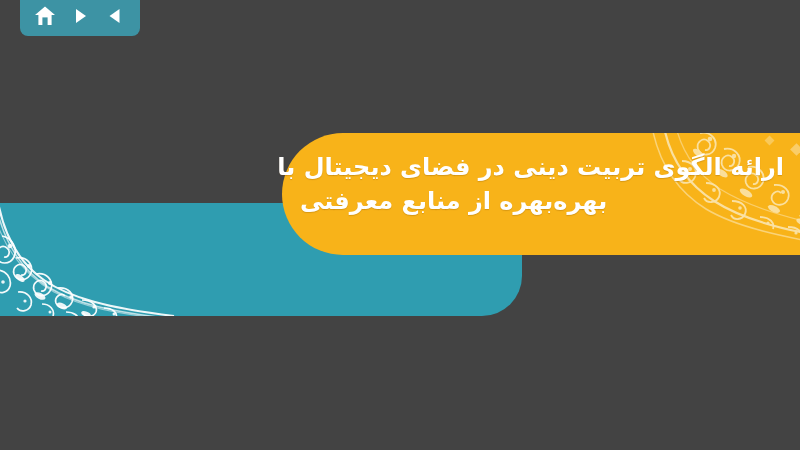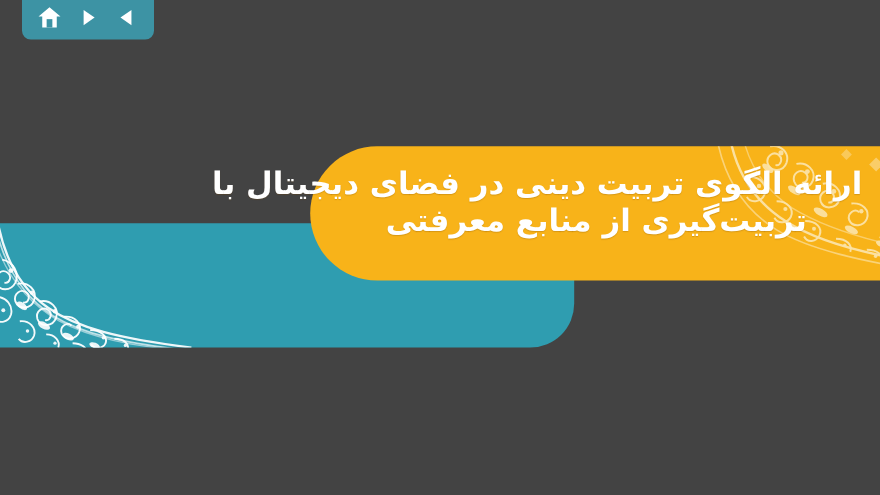--- a/index.html
+++ b/index.html
@@ -89,24 +89,24 @@
     pointer-events: none;
   }
 
   
   #title-block {
     position: absolute;
     left: 300px;
     top: 150px;
     width: 484px;
     z-index: 30;
-    text-align: center;
+    text-align: left;
     direction: rtl;
     color: #ffffff;
-    font-size: 28px;
+    font-size: 24px;
     line-height: 34px;
     font-weight: bold;
     text-shadow: 0 1px 1px rgba(120,70,0,0.25);
   }
   #title-block .title-line { display: block; white-space: nowrap; }
 </style>
 </head>
 <body>
 
 <div id="slide">
@@ -221,16 +221,16 @@
           <rect x="150" y="18" width="9" height="9" transform="rotate(45 154.5 22.5)" opacity="0.6"></rect>
           <rect x="176" y="40" width="8" height="8" transform="rotate(45 180 44)" opacity="0.6"></rect>
           <rect x="124" y="10" width="7" height="7" transform="rotate(45 127.5 13.5)" opacity="0.5"></rect>
         </g>
       </svg>
     </div>
   </div>
 
   <div id="title-block">
     <span class="title-line">ارائه الگوی تربیت دینی در فضای دیجیتال با</span>
-    <span class="title-line">تربیت‌گیری از منابع معرفتی</span>
+    <span class="title-line">بهره‌بهره از منابع معرفتی</span>
   </div>
 
 </div>
 
 </body></html>

